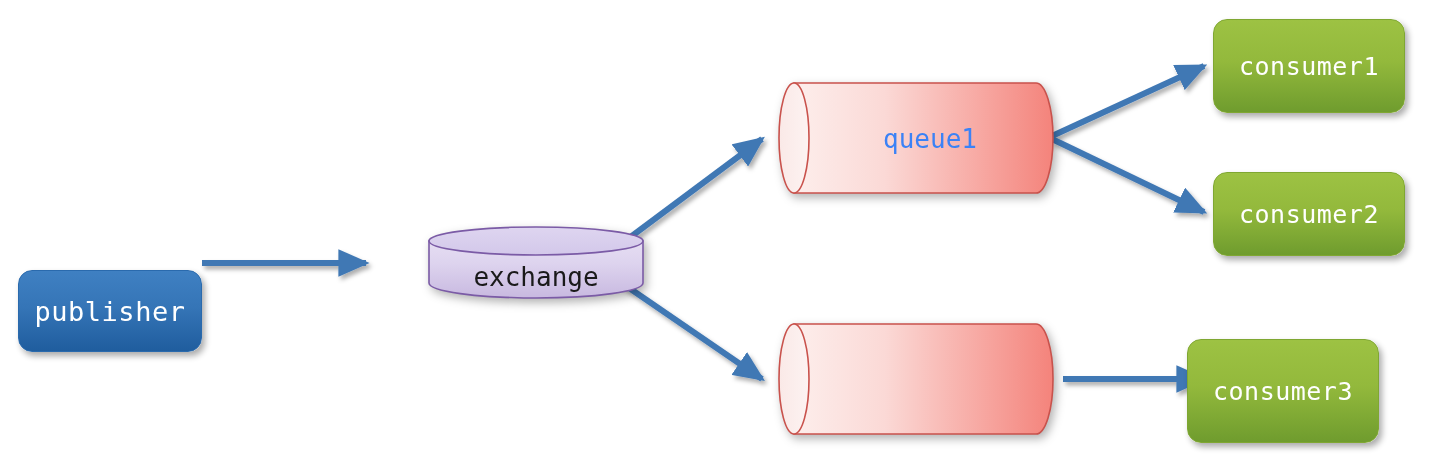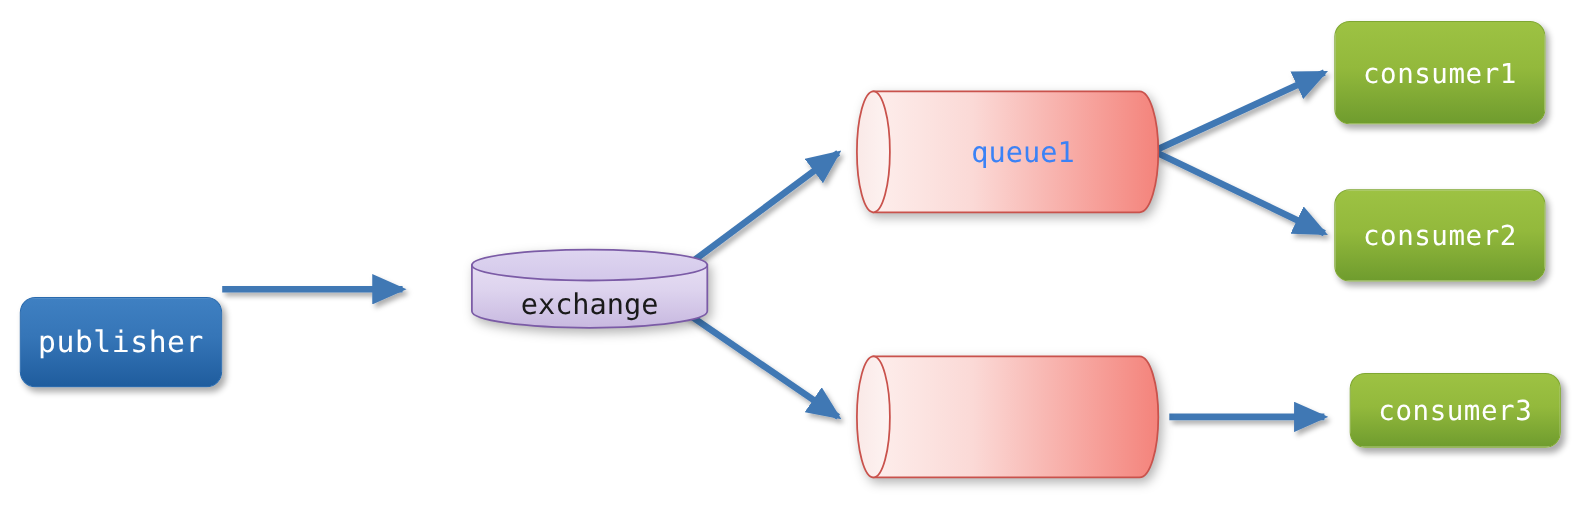--- a/index.html
+++ b/index.html
@@ -168,17 +168,17 @@
   </div>
 
   <div class="node-box consumer" style="left:1213px; top:19px; width:192px; height:94px;justify-content:center;">
     <span>consumer1</span>
   </div>
 
   <div class="node-box consumer" style="left:1213px; top:172px; width:192px; height:84px;">
     <span>consumer2</span>
   </div>
 
-  <div class="node-box consumer" style="left:1187px; top:339px; width:192px; height:68px;margin-left:40px;">
+  <div class="node-box consumer" style="left:1187px; top:339px; width:192px; height:104px;">
     <span>consumer3</span>
   </div>
 
 </div>
 
 </body></html>

